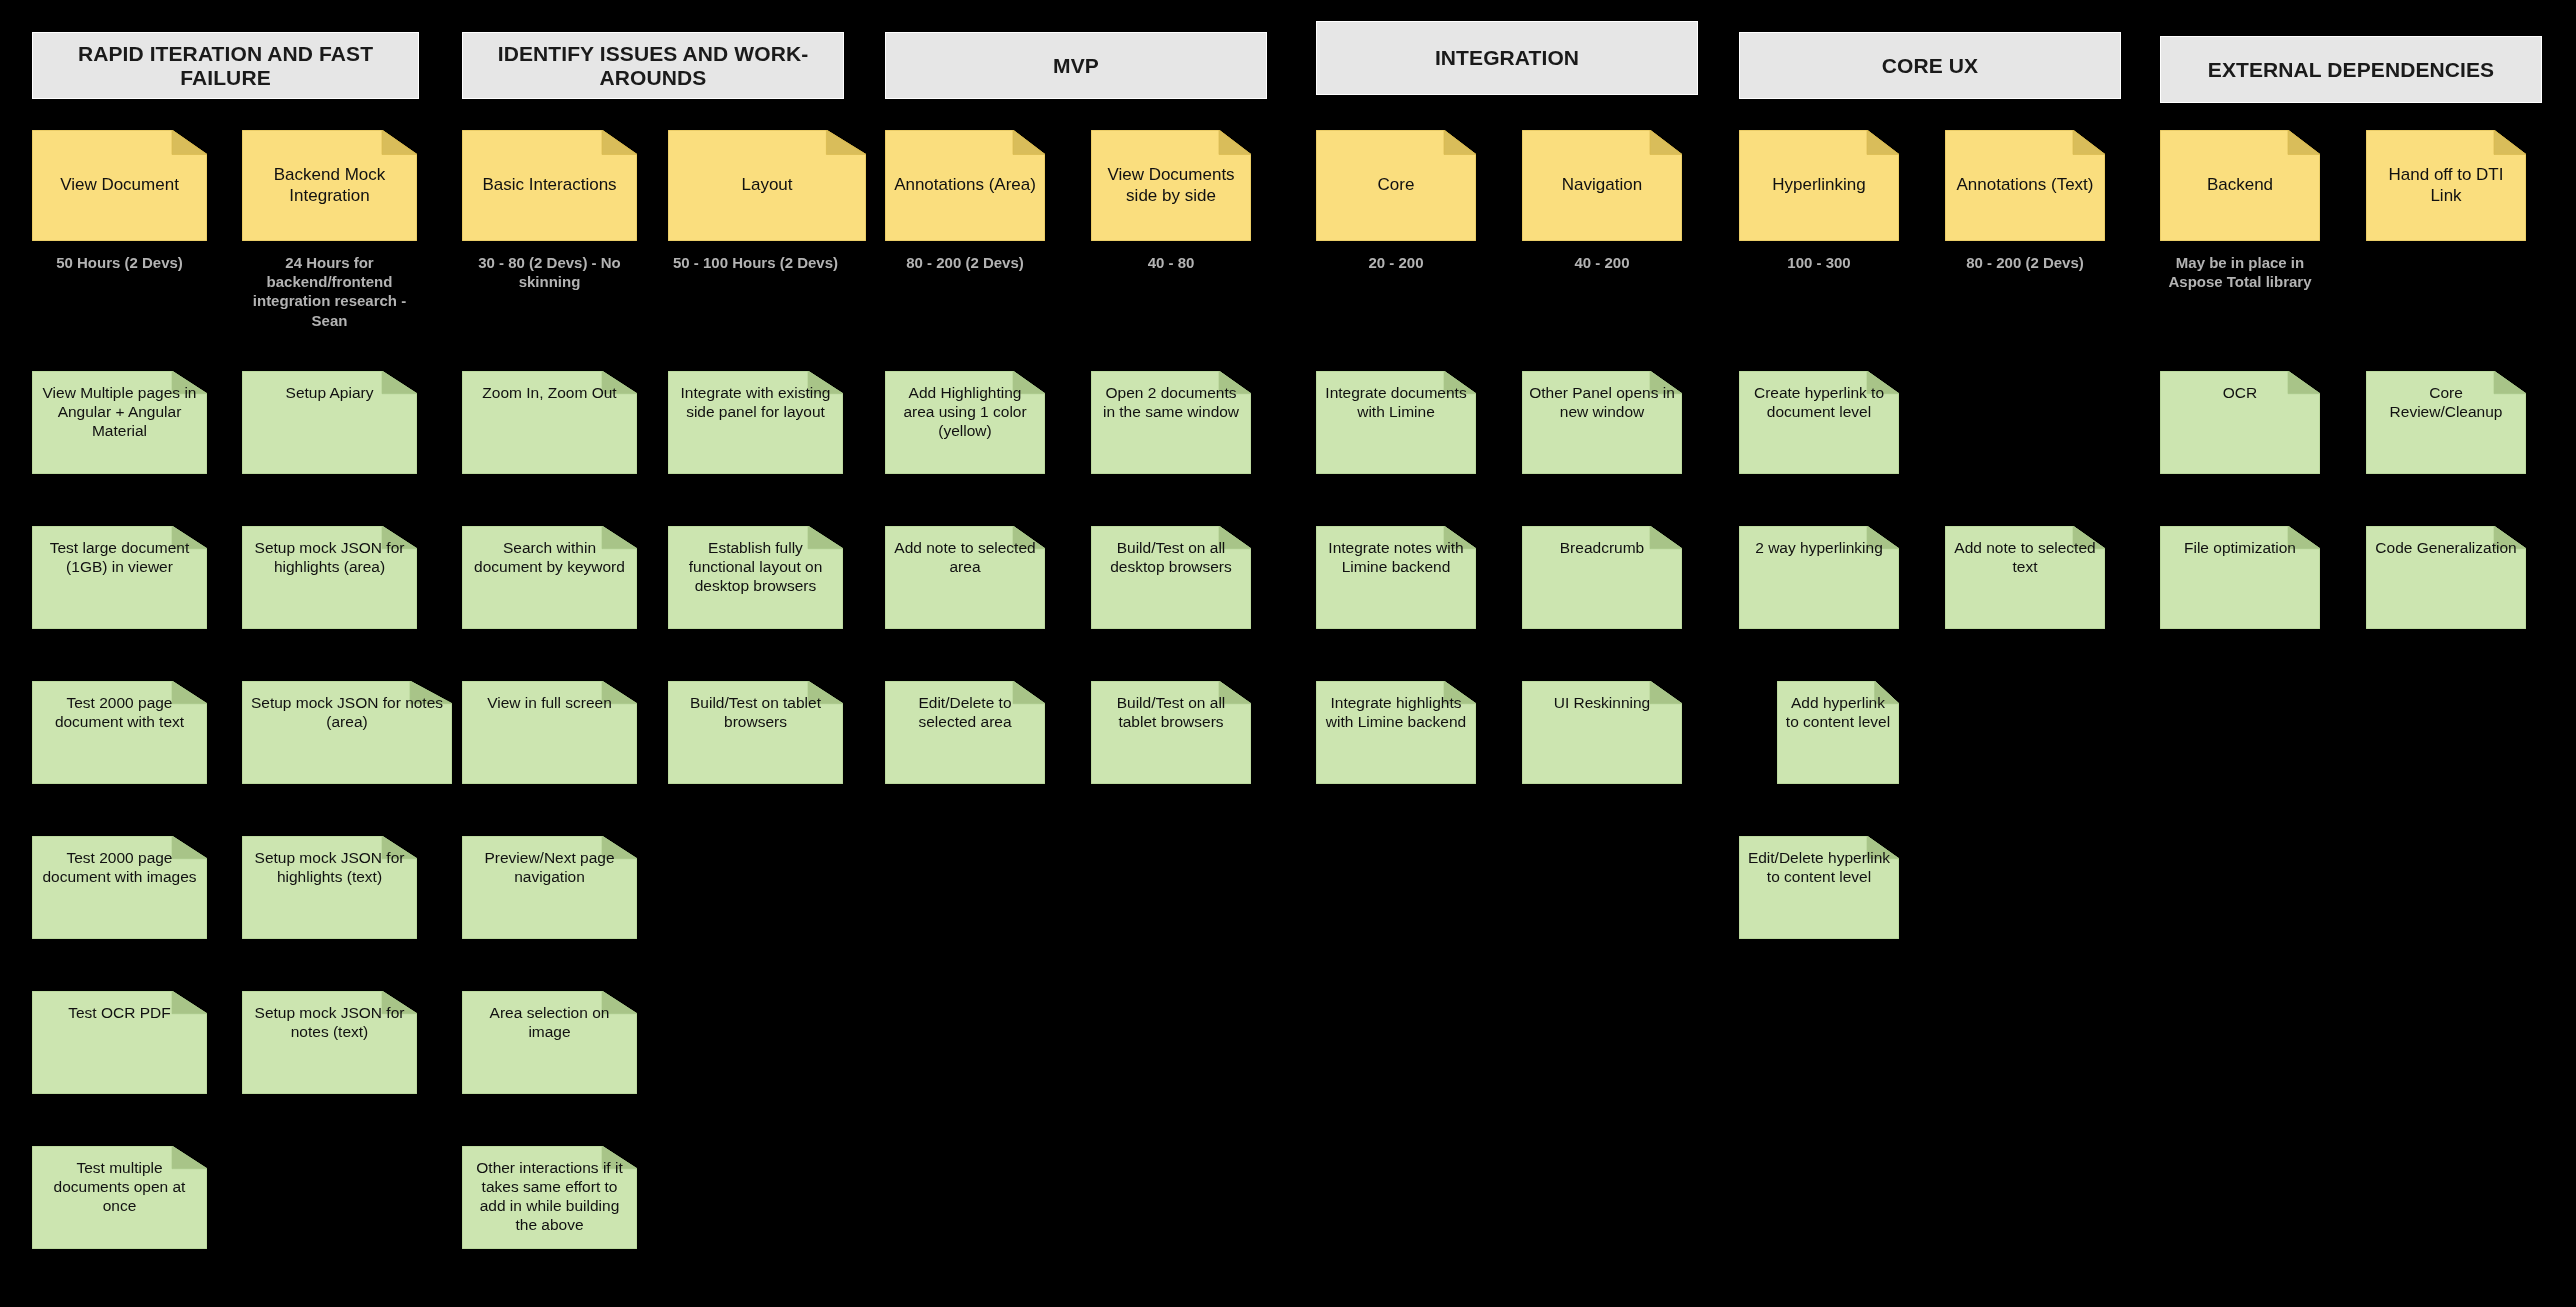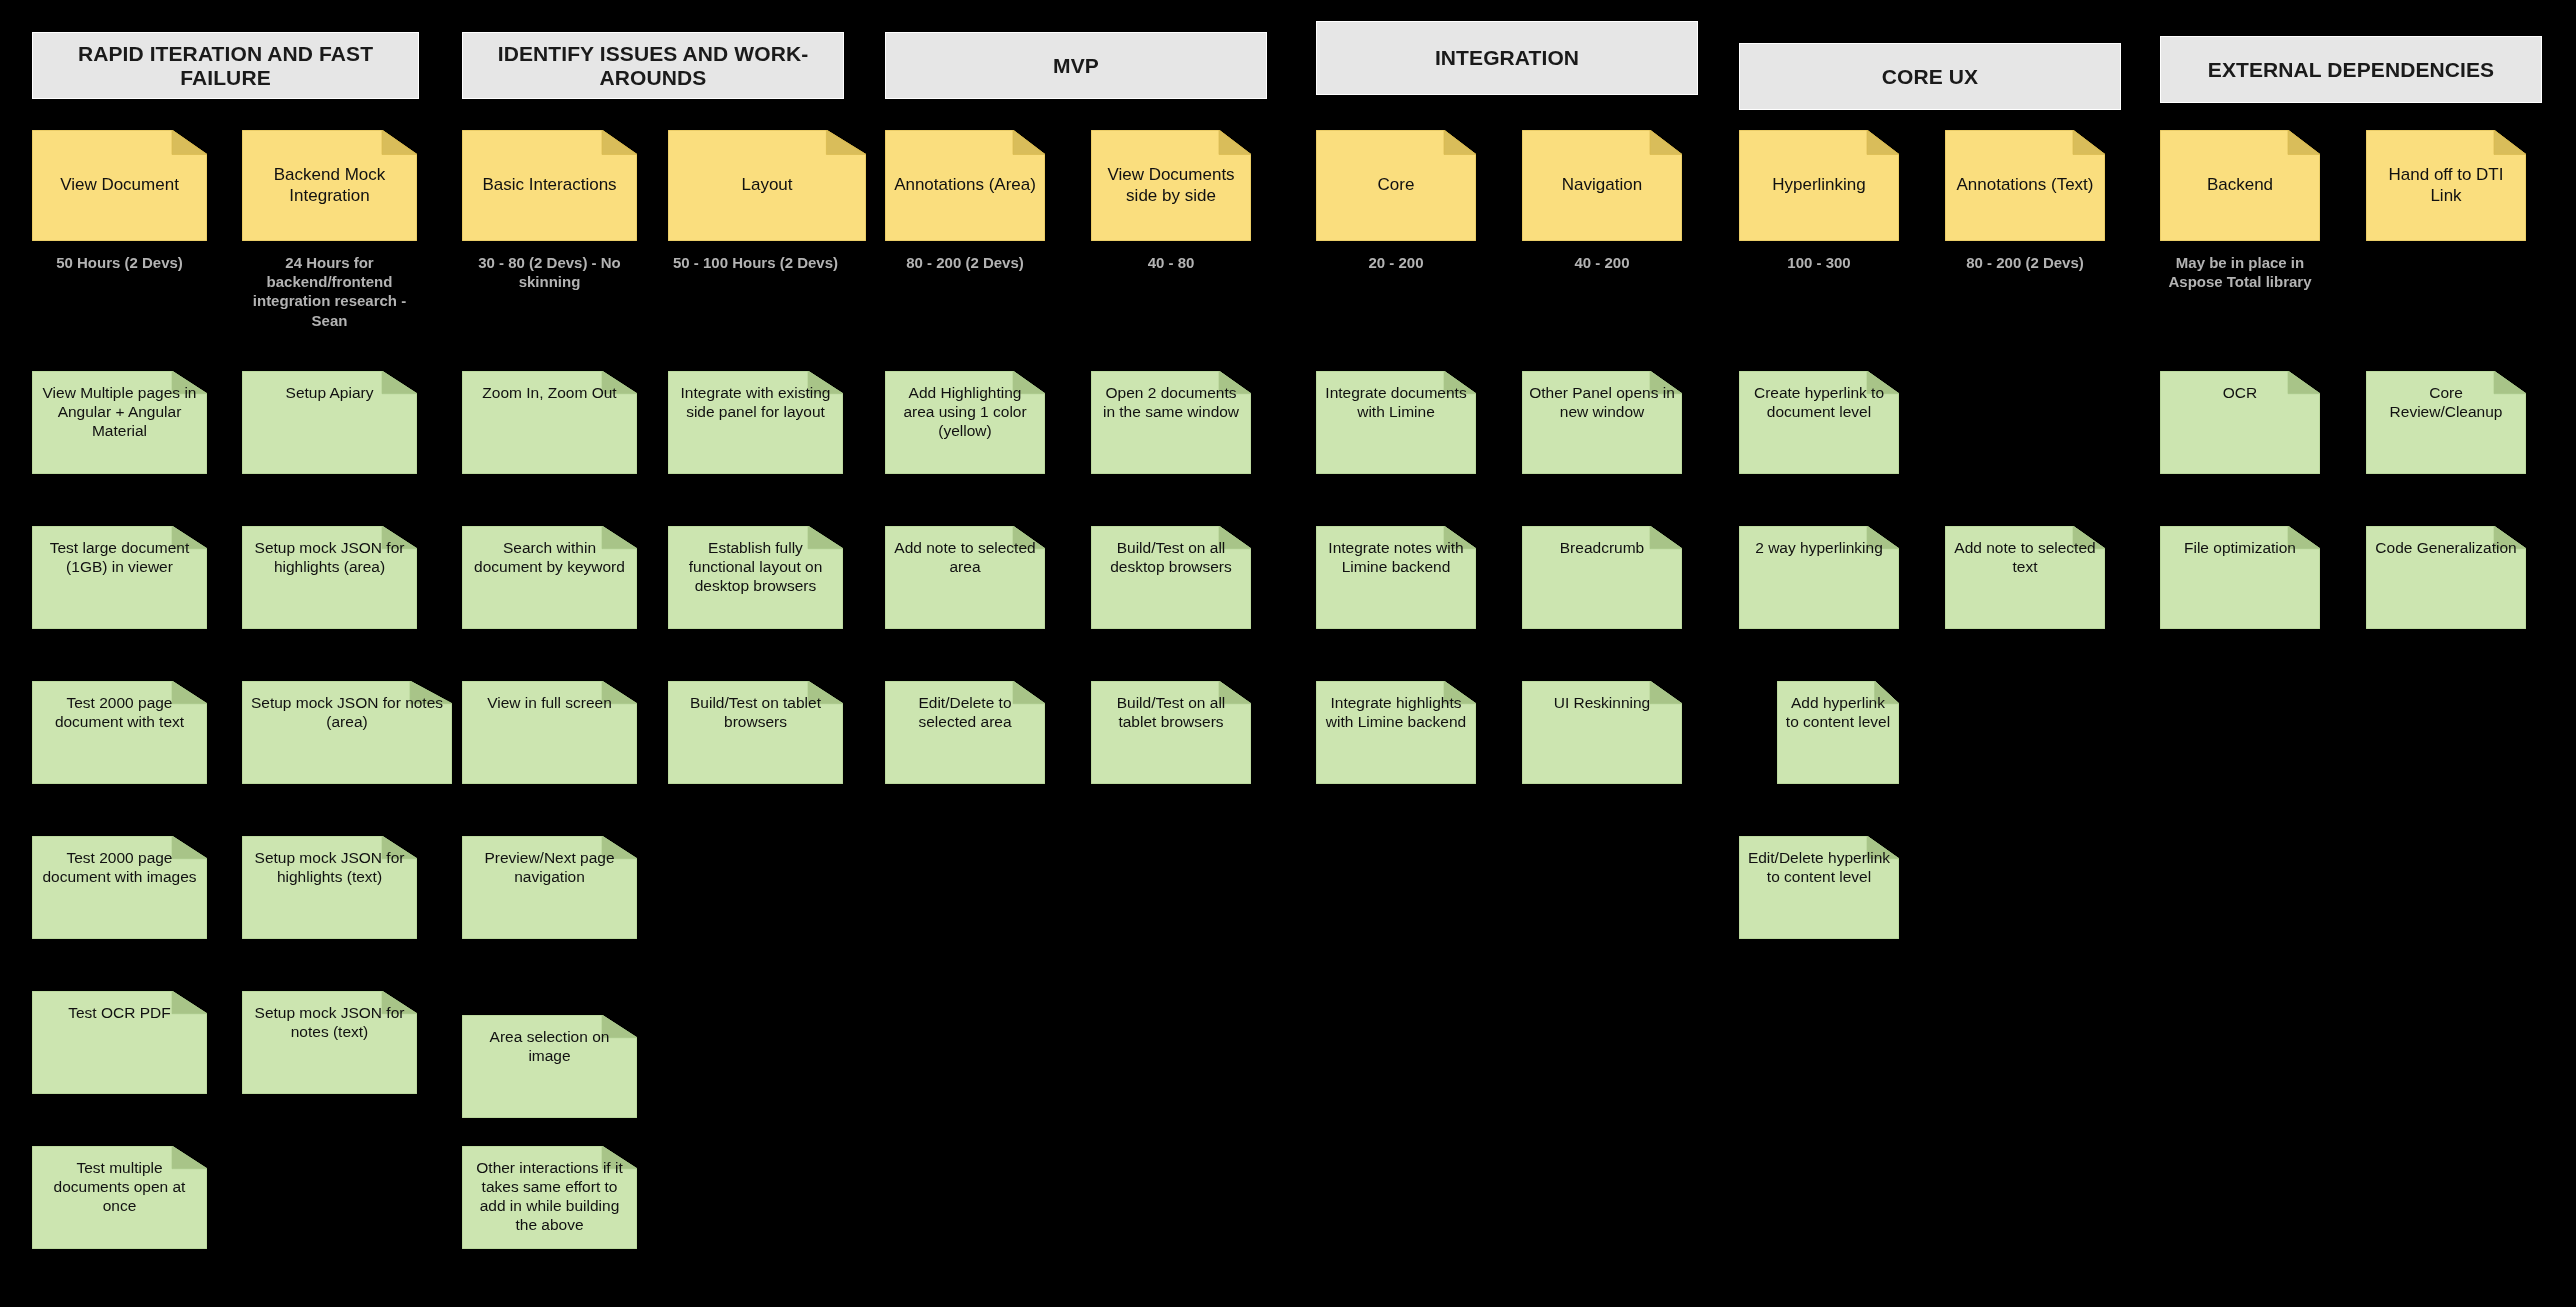--- a/index.html
+++ b/index.html
@@ -334,21 +334,21 @@
             <svg viewBox="0 0 100 100" preserveAspectRatio="none">
     <polygon points="0,0 80,0 100,22 100,100 0,100" fill="#cce5b0" stroke="#a9c98a" stroke-width="0.9" vector-effect="non-scaling-stroke"></polygon>
     <polygon points="80,0 100,22 80,22" fill="#a8c488" stroke="#a9c98a" stroke-width="0.7" vector-effect="non-scaling-stroke"></polygon>
   </svg>
           </div>
           <div class="note-body">
             <div class="note-label">Preview/Next page navigation</div>
           </div>
         </div>
       </div>
-    <div class="note-wrap story" style="left:462px;top:991px;width:175px;height:103px;margin-top:24px;">
+    <div class="note-wrap story" style="left:462px;top:991px;width:175px;height:103px;">
         <div class="note">
           <div class="note-shape">
             <svg viewBox="0 0 100 100" preserveAspectRatio="none">
     <polygon points="0,0 80,0 100,22 100,100 0,100" fill="#cce5b0" stroke="#a9c98a" stroke-width="0.9" vector-effect="non-scaling-stroke"></polygon>
     <polygon points="80,0 100,22 80,22" fill="#a8c488" stroke="#a9c98a" stroke-width="0.7" vector-effect="non-scaling-stroke"></polygon>
   </svg>
           </div>
           <div class="note-body">
             <div class="note-label">Area selection on image</div>
           </div>
@@ -636,21 +636,21 @@
     <polygon points="0,0 80,0 100,22 100,100 0,100" fill="#cce5b0" stroke="#a9c98a" stroke-width="0.9" vector-effect="non-scaling-stroke"></polygon>
     <polygon points="80,0 100,22 80,22" fill="#a8c488" stroke="#a9c98a" stroke-width="0.7" vector-effect="non-scaling-stroke"></polygon>
   </svg>
           </div>
           <div class="note-body">
             <div class="note-label">UI Reskinning</div>
           </div>
         </div>
       </div>
     <div class="group" style="left:1739px;width:382px;">
-    <div class="group-header" style="height:67px;margin-top:43px;">
+    <div class="group-header" style="height:67px;margin-top:32px;">
       <div class="group-header-title">CORE UX</div>
     </div>
   </div>
     <div class="note-wrap epic" style="left:1739px;top:130px;width:160px;height:111px;">
       <div class="note">
         <div class="note-shape">
           <svg viewBox="0 0 100 100" preserveAspectRatio="none">
     <polygon points="0,0 80,0 100,22 100,100 0,100" fill="#fade7e" stroke="#d9b94e" stroke-width="0.9" vector-effect="non-scaling-stroke"></polygon>
     <polygon points="80,0 100,22 80,22" fill="#d9bd5a" stroke="#d9b94e" stroke-width="0.7" vector-effect="non-scaling-stroke"></polygon>
   </svg>

